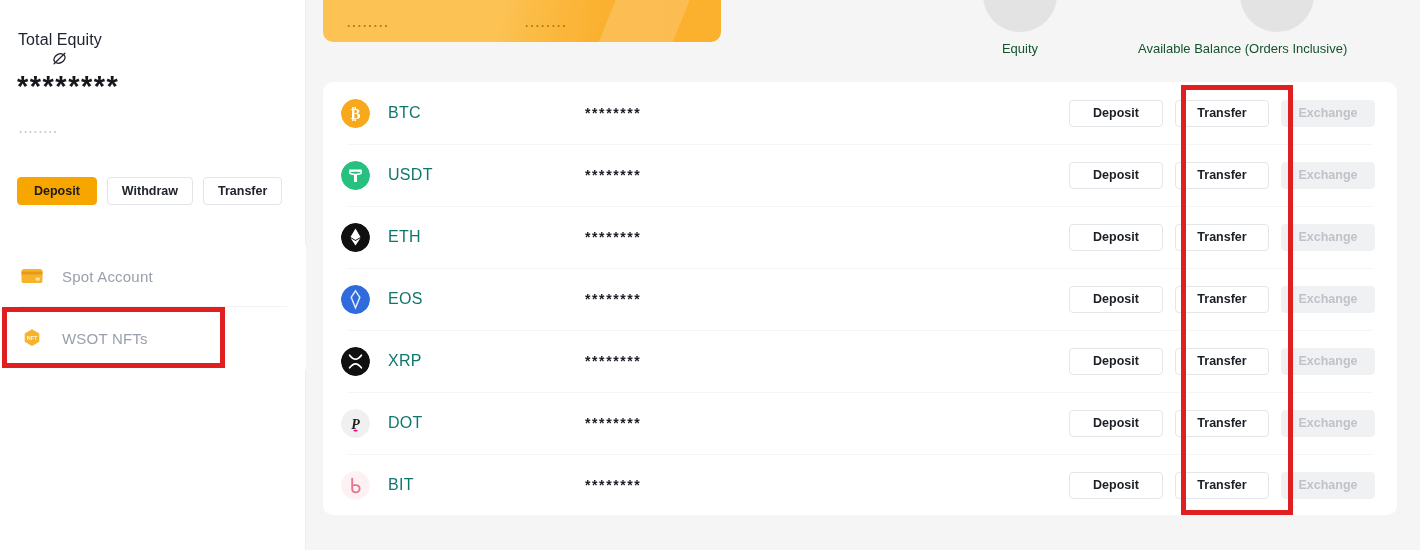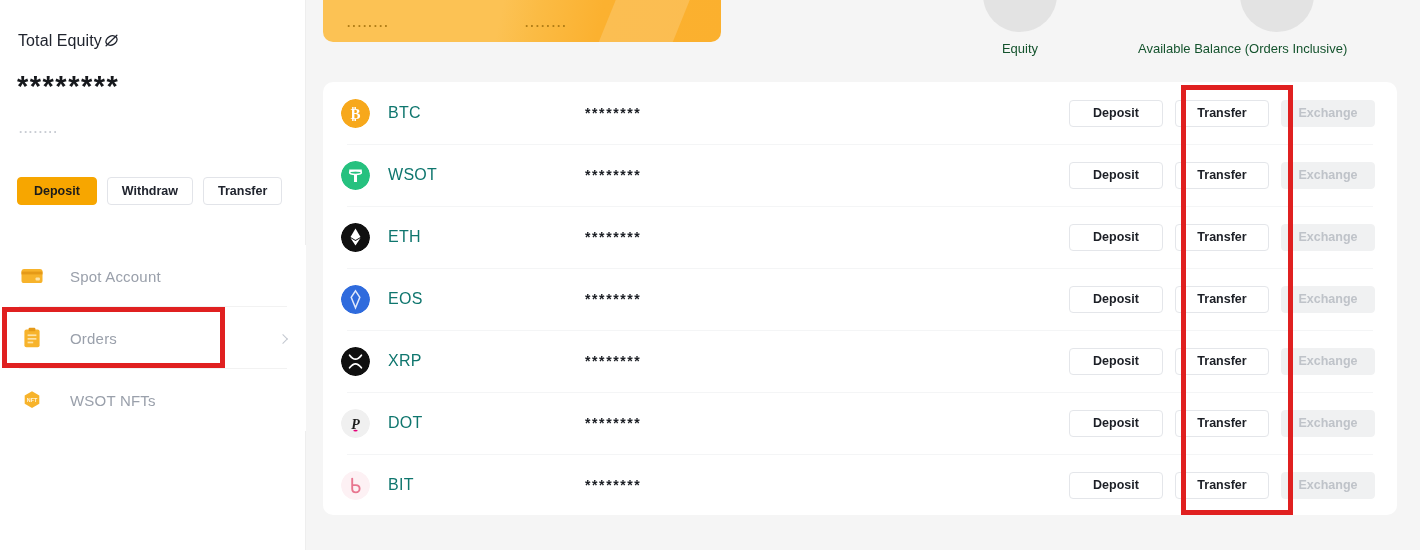--- a/index.html
+++ b/index.html
@@ -15,21 +15,21 @@
 
   
   .sidebar {
     position: absolute; left: 0; top: 0;
     width: 306px; height: 550px;
     background: #ffffff;
     border-right: 1px solid #eeeeee;
   }
   .equity-head {
     position: absolute; left: 18px; top: 31px;
-    display: flex; align-items: center; 
+    display: flex; align-items: center;  flex-direction: column;
   }
   .equity-label { font-size: 16px; color: #20242e; letter-spacing: .1px; }
   .eye-off { width: 19px; height: 19px; display: block; }
   .equity-value {
     position: absolute; left: 17px; top: 69px;
     font-size: 29px; font-weight: 700; color: #16181c;
     letter-spacing: 1.5px; line-height: 34px;
   }
   .equity-sub {
     position: absolute; left: 19px; top: 122px;
@@ -43,21 +43,21 @@
     height: 28px; border-radius: 4px; font-size: 12.5px; font-weight: 700;
     display: flex; align-items: center; justify-content: center;
     cursor: pointer; color: #20242e; background: #fff; border: 1px solid #e2e4e9;
     padding: 0 14px; white-space: nowrap;
   }
   .sb-btn.primary { background: #f7a600; border-color: #f7a600; color: #1b1b1b; padding: 0 16px; }
 
   .nav { position: absolute; left: 0; top: 245px; width: 306px; }
   .nav-item {
     position: relative; height: 62px; display: flex; align-items: center;
-    padding-left: 19px; cursor: pointer; background: #fff; gap: 8px;
+    padding-left: 19px; cursor: pointer; background: #fff;
   }
   .nav-item.active { background: #fafafa; }
   .nav-item .divider {
     position: absolute; left: 19px; right: 19px; bottom: 0; height: 1px; background: #f2f2f2;
   }
   .nav-ico { width: 26px; height: 26px; flex: 0 0 26px; margin-right: 17px; display:block; }
   .nav-label { font-size: 15px; color: #9aa0ab; letter-spacing: .2px; }
   .nav-item.active .nav-label { color: #1d2029; font-weight: 400; }
   .chev {
     position: absolute; right: 22px; top: 50%; transform: translateY(-50%);
@@ -159,34 +159,20 @@
             <rect x="2.5" y="8.6" width="21" height="2.8" fill="#e59a18"></rect>
             <rect x="16.5" y="14.4" width="4.4" height="3" rx="1" fill="#fde3a7"></rect>
           </svg>
         </span>
         <span class="nav-label">Spot Account</span>
         <span class="divider"></span>
       </div>
 
 
 
-      <div class="nav-item">
-        <span>
-          <svg class="nav-ico" viewBox="0 0 26 26">
-            <rect x="5.4" y="4.6" width="15.2" height="17.6" rx="2" fill="#f7b32b"></rect>
-            <rect x="9.6" y="2.7" width="6.8" height="3.6" rx="1.2" fill="#e59a18"></rect>
-            <rect x="8.6" y="9.4" width="8.8" height="1.7" fill="#fde3a7"></rect>
-            <rect x="8.6" y="13" width="8.8" height="1.7" fill="#fde3a7"></rect>
-            <rect x="8.6" y="16.6" width="5.6" height="1.7" fill="#fde3a7"></rect>
-          </svg>
-        </span>
-        <span class="nav-label">Orders</span>
-        <span class="chev"></span>
-        <span class="divider"></span>
-      </div>
 
       <div class="nav-item">
         <span>
           <svg class="nav-ico" viewBox="0 0 26 26">
             <path d="M13 4.2l7.3 4.2v8.4L13 21l-7.3-4.2V8.4z" fill="#f7b32b"></path>
             <text x="13" y="15.4" font-size="5.4" font-family="Liberation Sans, sans-serif" font-weight="700" fill="#fff5dd" text-anchor="middle">NFT</text>
           </svg>
         </span>
         <span class="nav-label">WSOT NFTs</span>
       </div>
@@ -232,21 +218,21 @@
     <div class="row">
       <div class="coin-cell">
         <span>
           <svg class="coin-ico" viewBox="0 0 29 29">
             <circle cx="14.5" cy="14.5" r="14.5" fill="#26c17f"></circle>
             <path d="M8.2 8.4h12.6v2.9h-4.8v9.8h-3v-9.8H8.2z" fill="#fff"></path>
             <ellipse cx="14.5" cy="12.1" rx="5.9" ry="1.9" fill="#26c17f"></ellipse>
             <ellipse cx="14.5" cy="11.6" rx="5.9" ry="1.9" fill="none" stroke="#fff" stroke-width="1.5"></ellipse>
           </svg>
         </span>
-        <span class="coin-name">WSOT</span>
+        <span class="coin-name">USDT</span>
       </div>
       <div class="amount">********</div>
       <div class="actions">
         <div class="act">Deposit</div>
         <div class="act">Transfer</div>
         <div class="act disabled">Exchange</div>
       </div>
     </div>
 
     <div class="row">

